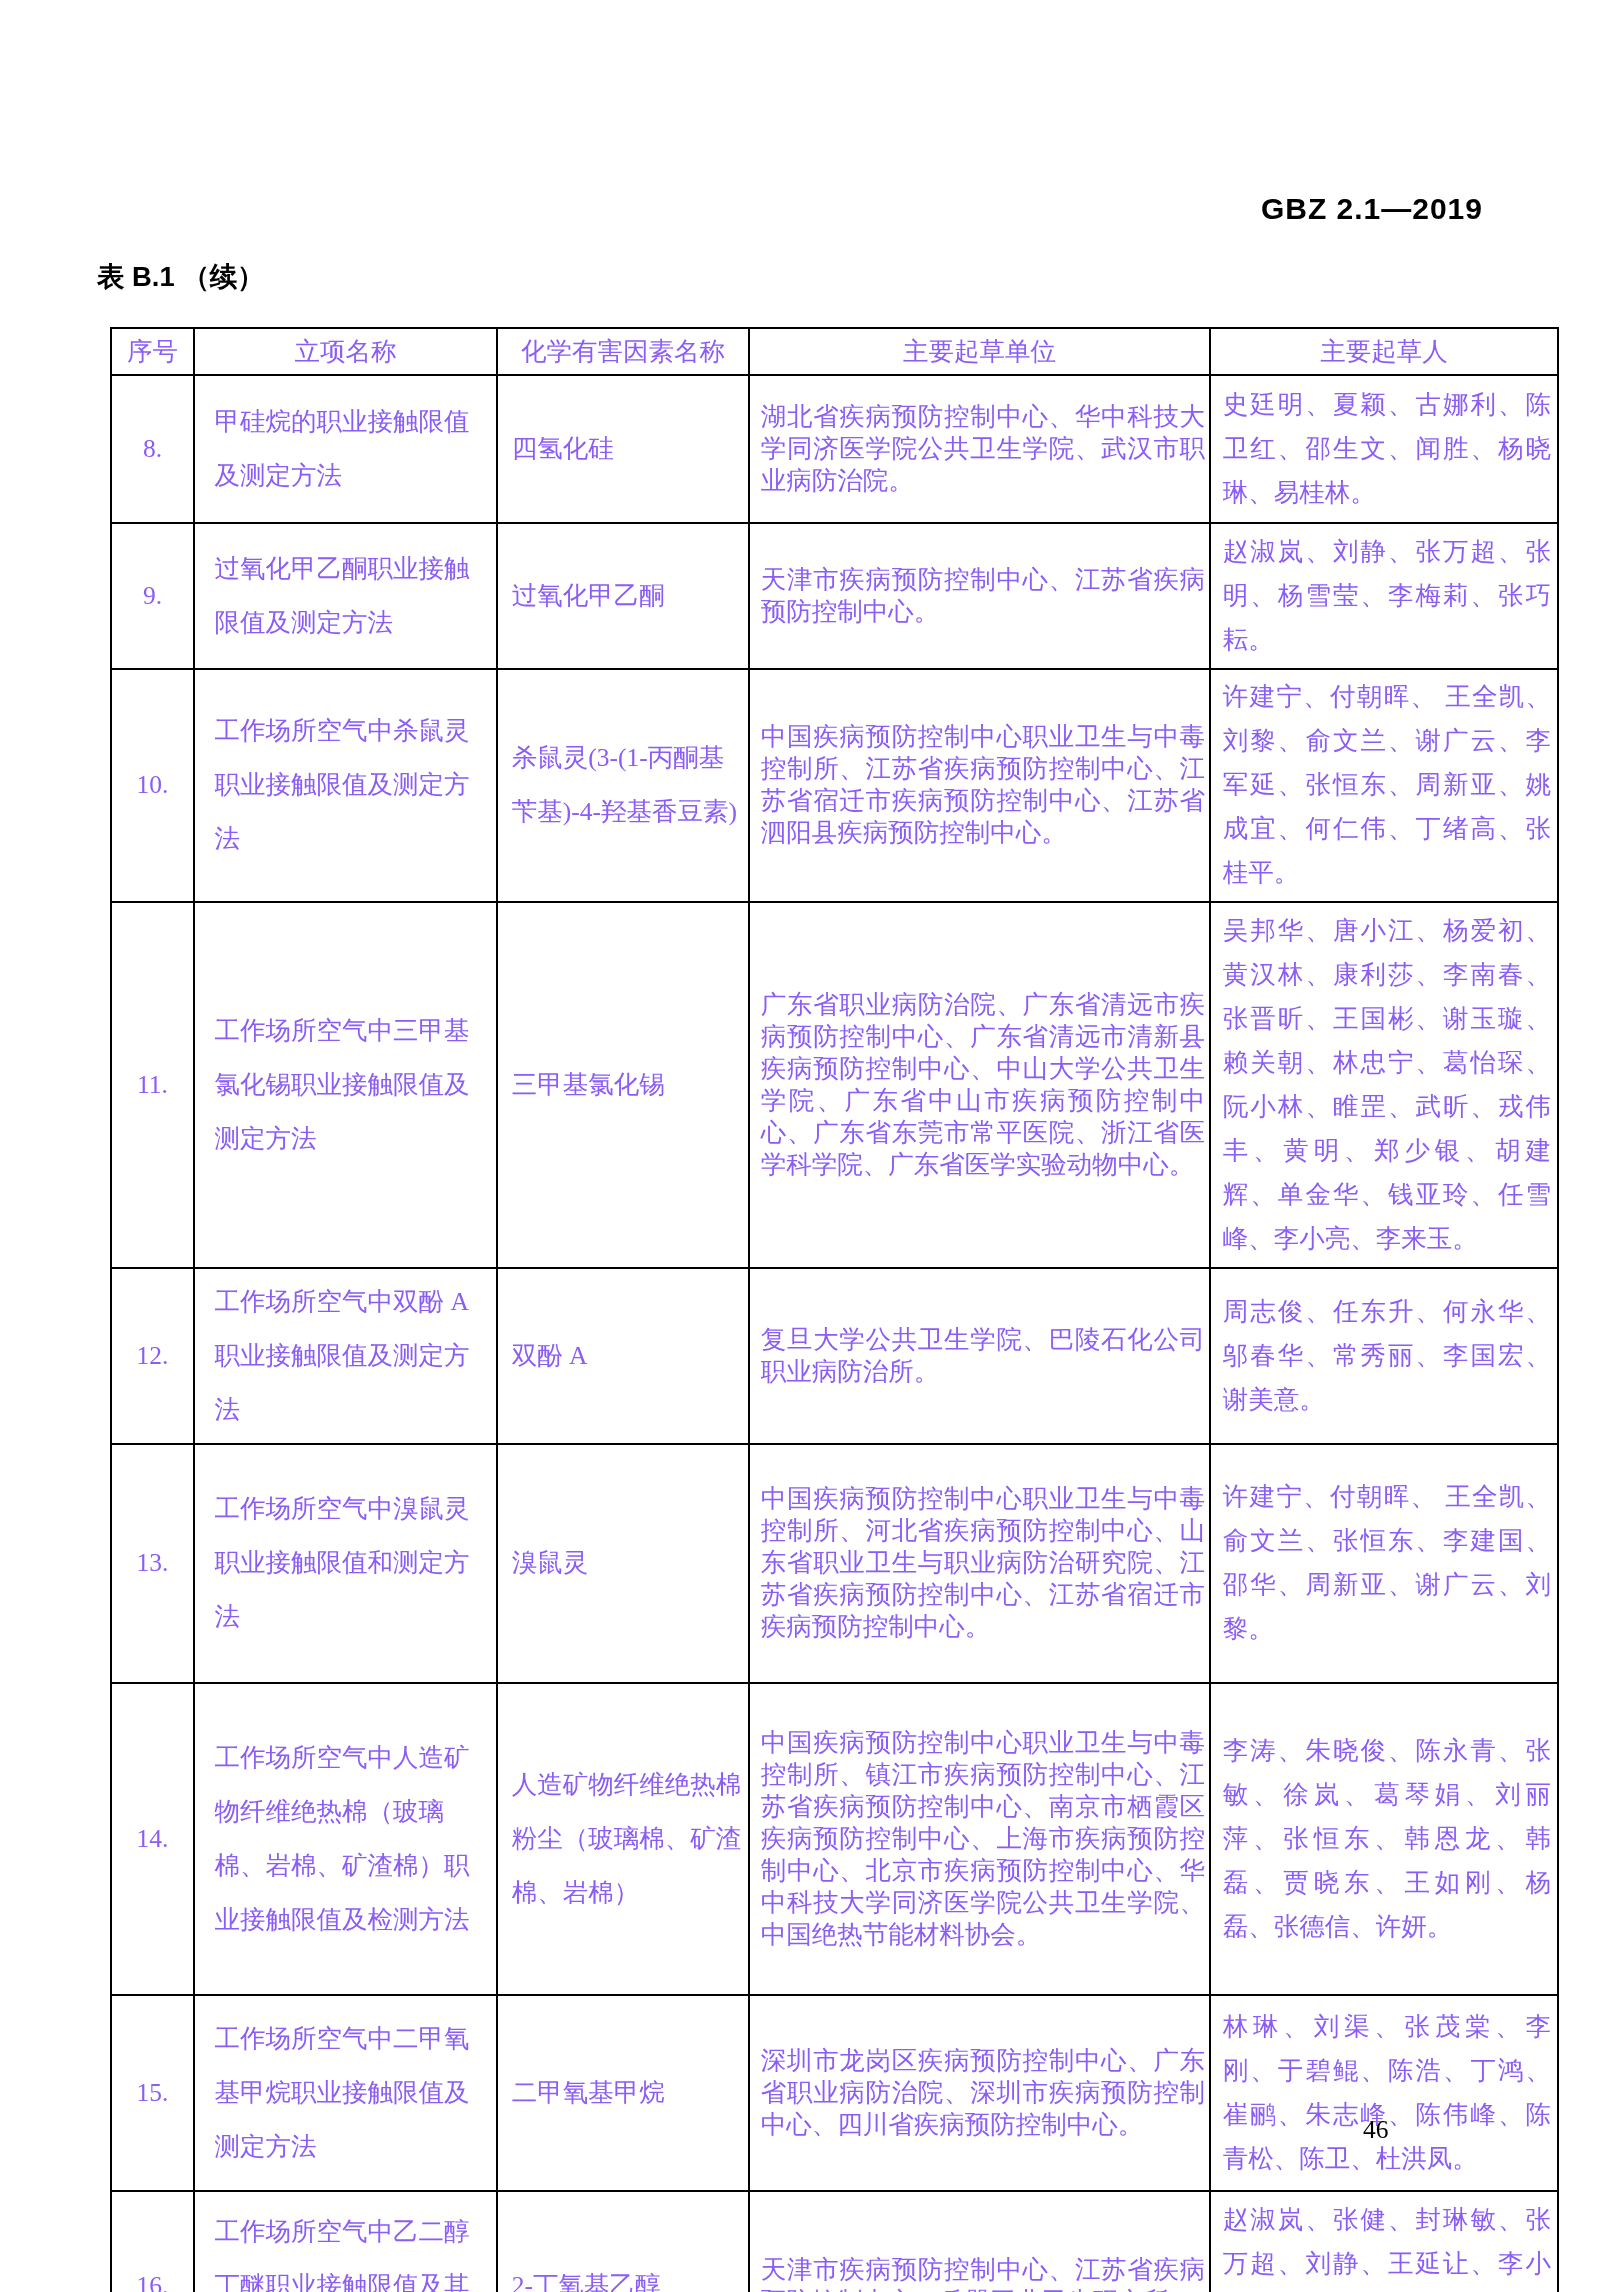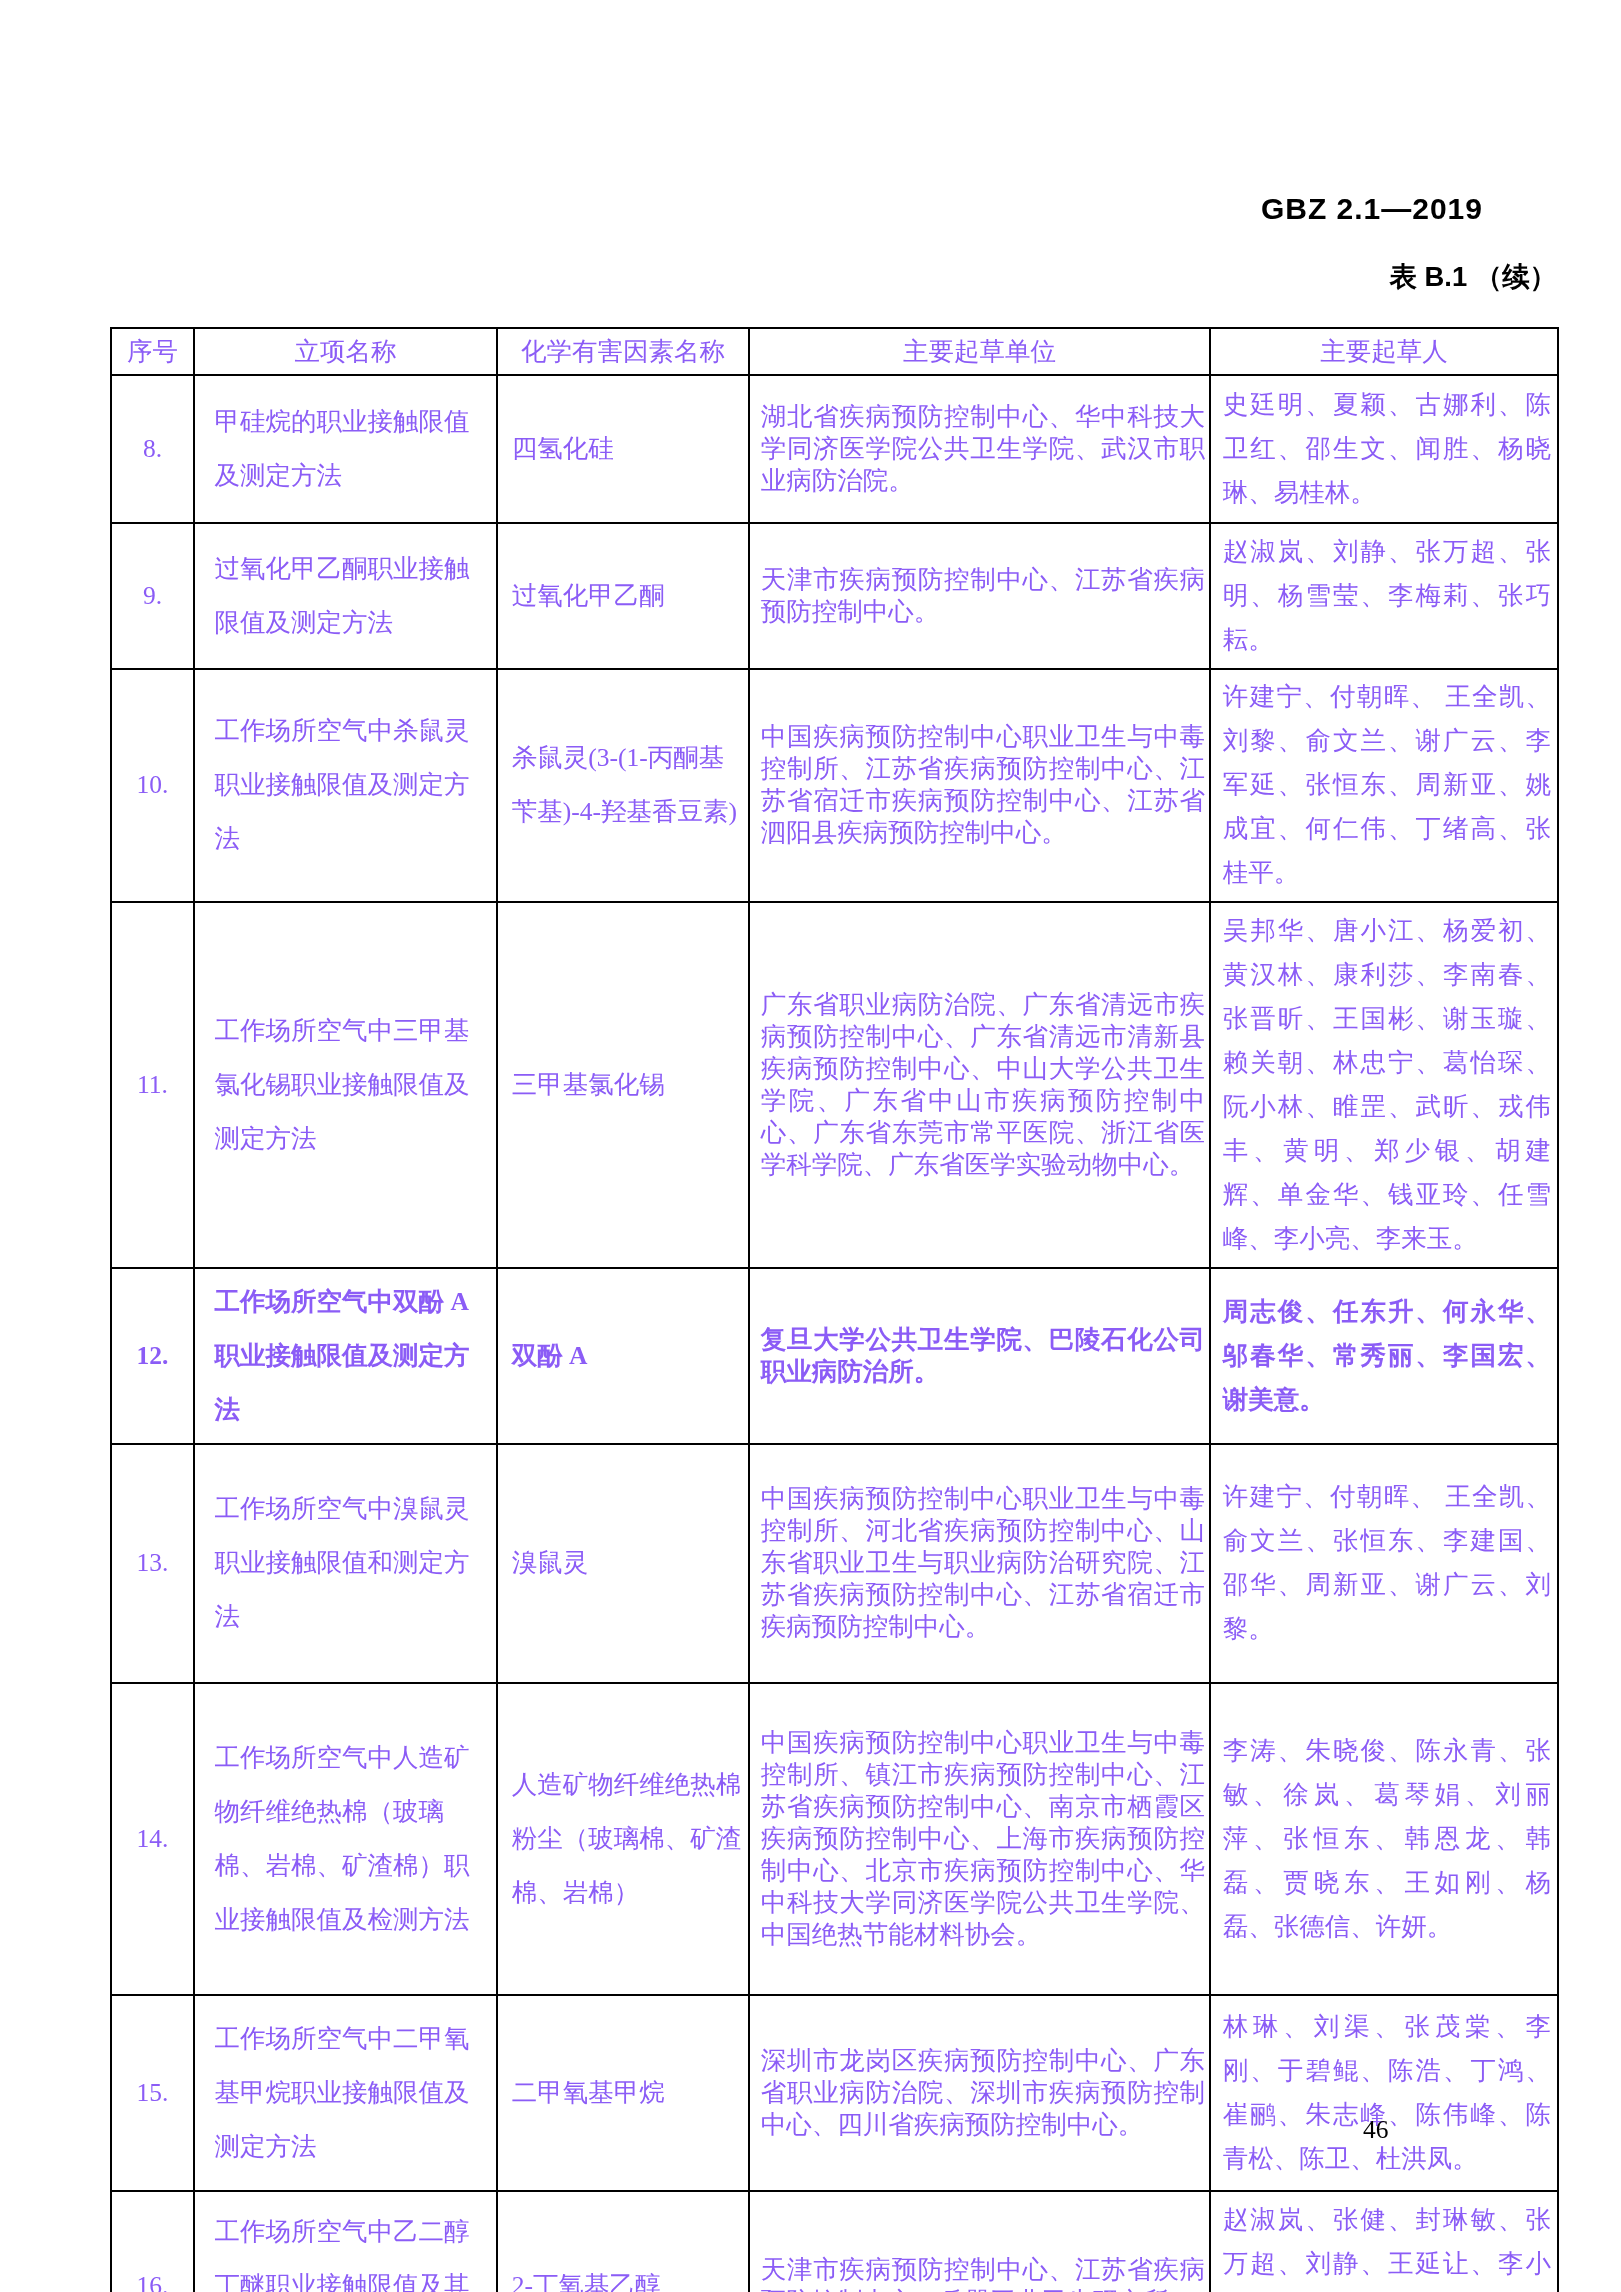--- a/index.html
+++ b/index.html
@@ -23,23 +23,23 @@
     width: 1467px;
     text-align: right;
     font-family: "Liberation Sans", "DejaVu Sans", sans-serif;
     font-weight: bold;
     font-size: 30px;
     letter-spacing: 1px;
   }
   .caption {
     position: absolute;
     top: 259px;
-    left: 110px;
+    left: 97px;
     width: 1447px;
-    text-align: right;
+    text-align: left;
     font-family: "Liberation Sans", "DejaVu Sans", sans-serif;
     font-weight: bold;
     font-size: 27.4px;
   }
   table.main {
     position: absolute;
     top: 327px;
     left: 110px;
     width: 1447px;
     border-collapse: collapse;
@@ -87,21 +87,21 @@
     padding: 5.9px 5.9px 5.9px 11.8px;
     line-height: 44px;
     text-align: justify;
     text-justify: inter-ideograph;
   }
   
   tbody tr:nth-child(1) td { height: 134px; }
   tbody tr:nth-child(2) td { height: 87px; }
   tbody tr:nth-child(3) td { height: 168px; }
   tbody tr:nth-child(4) td { height: 302px; }
-  tbody tr:nth-child(5) td { height: 128px; font-weight: bold; }
+  tbody tr:nth-child(5) td { height: 128px; }
   tbody tr:nth-child(6) td { height: 225px; }
   tbody tr:nth-child(7) td { height: 299px; }
   tbody tr:nth-child(8) td { height: 182px; }
   tbody tr:nth-child(9) td { height: 157px; }
   .page-number {
     position: absolute;
     top: 2115px;
     left: 1363px;
     font-size: 25.5px;
   }

